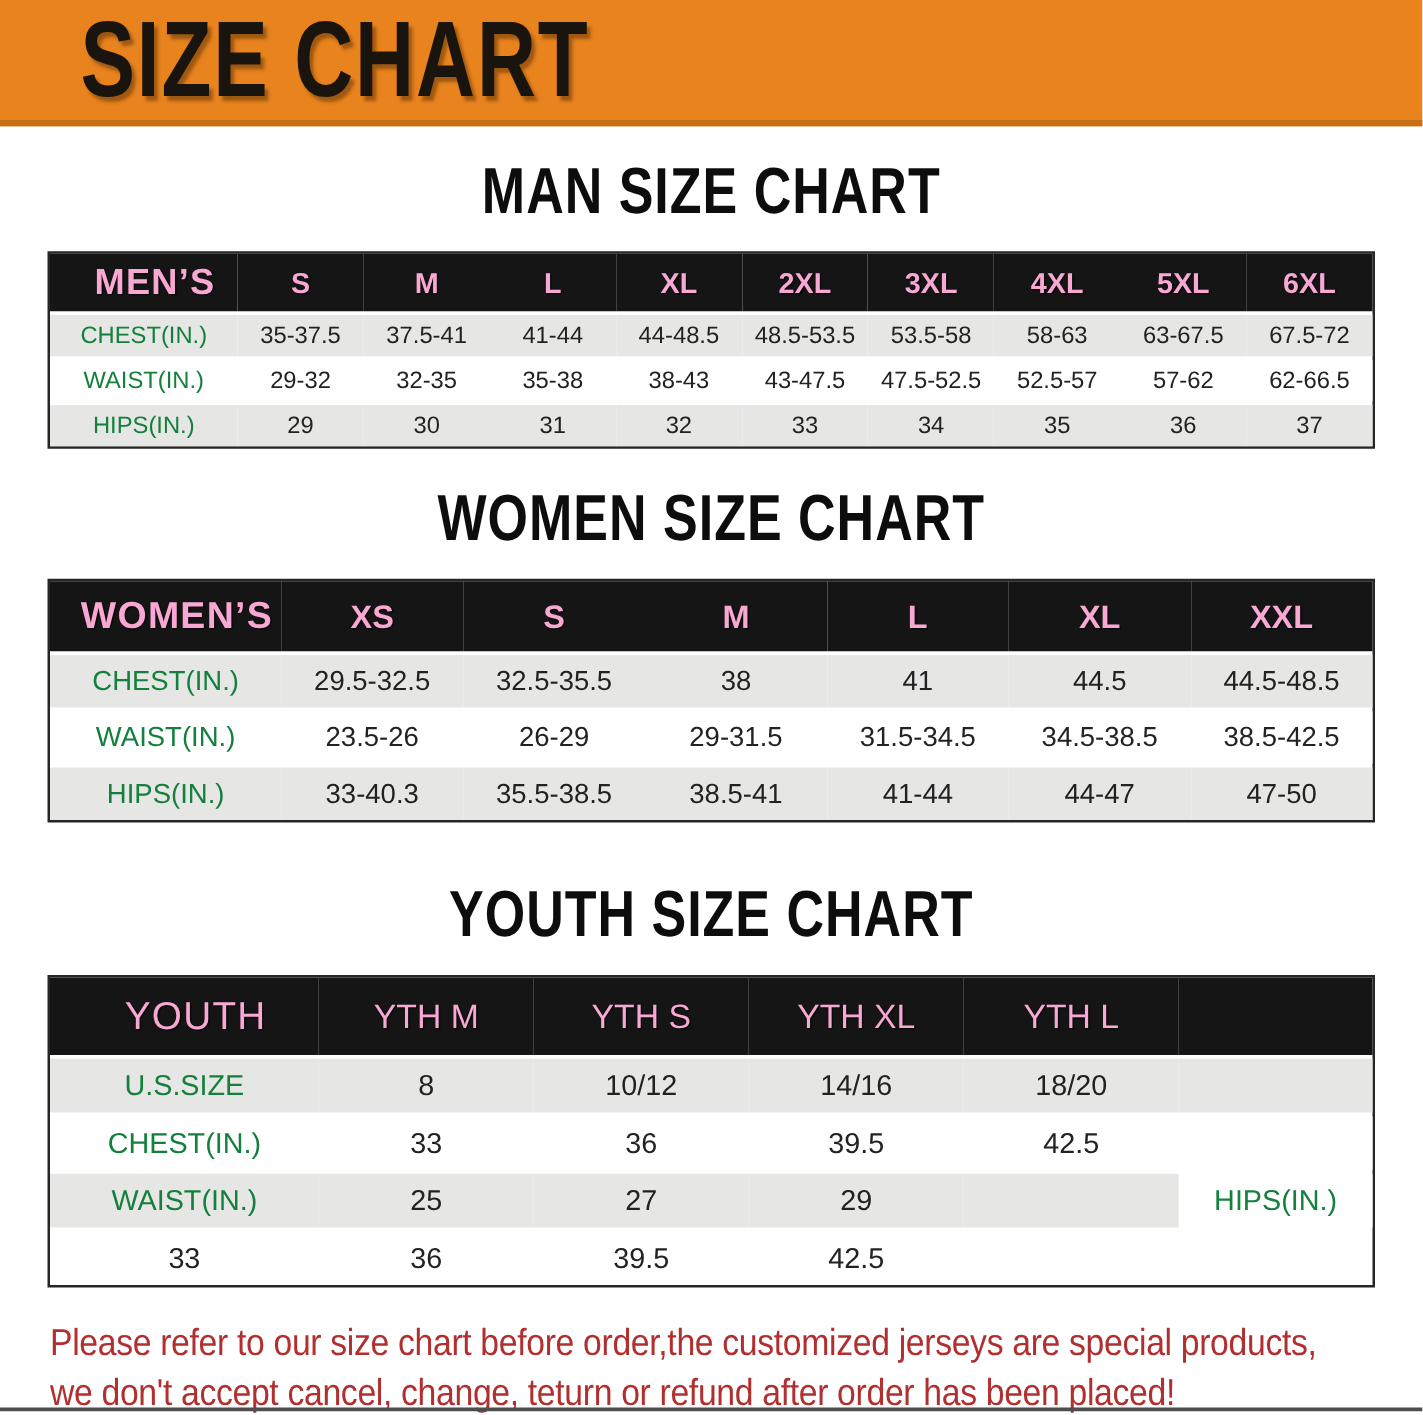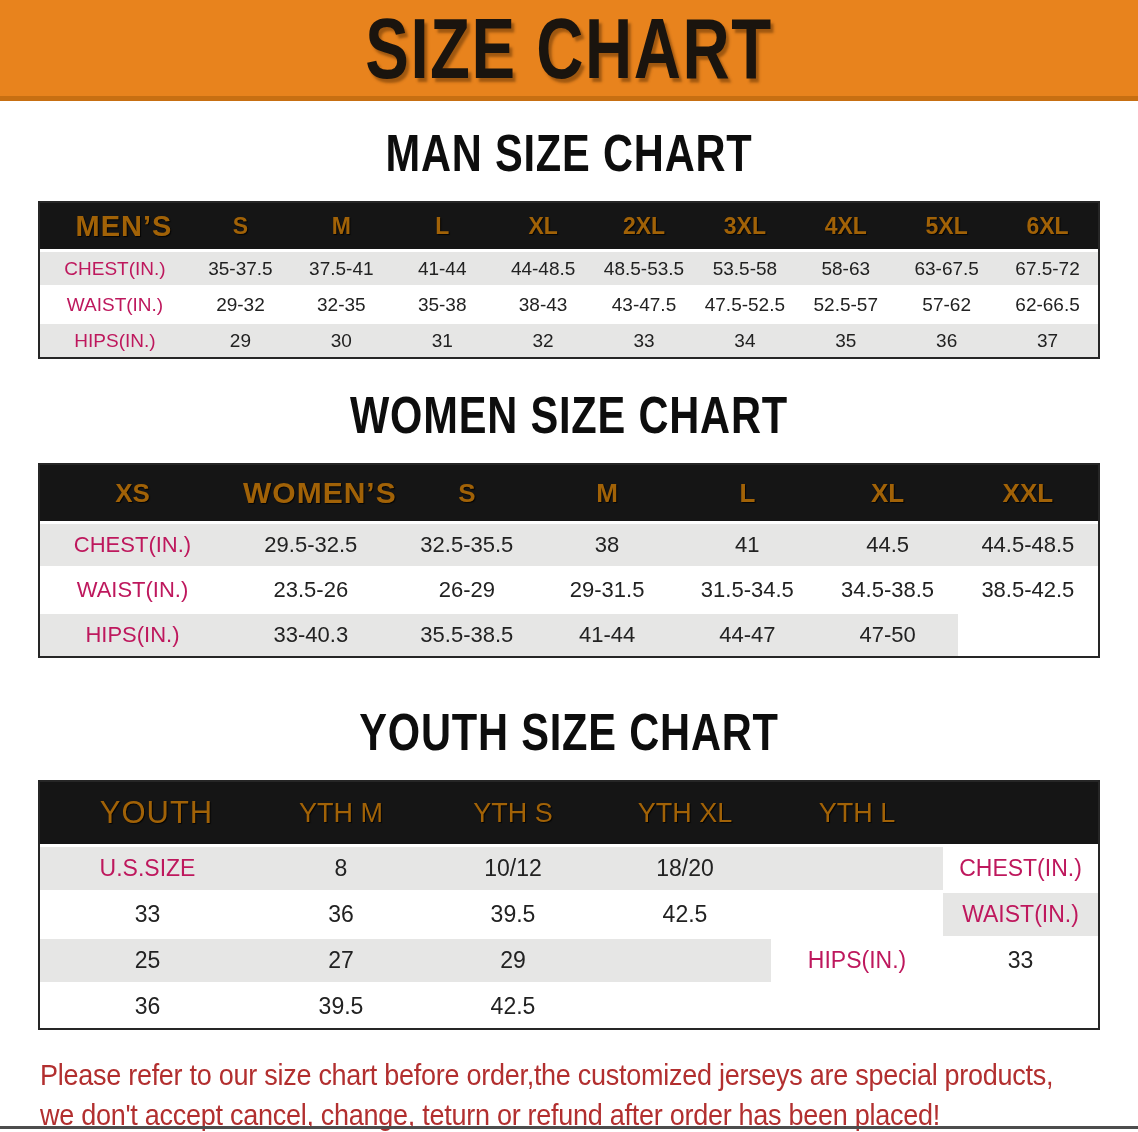--- a/index.html
+++ b/index.html
@@ -9,21 +9,21 @@
     font-family:"Liberation Sans",sans-serif;
     position:relative;
     overflow:hidden;
     color:#1f1f1f;
   }
   
   .banner{
     height:96px;
     background:var(--banner-orange,#E8831D);
     border-bottom:5px solid var(--banner-orange-dark,#C76F12);
-    display:flex;align-items:center;justify-content:center;
+    display:flex;align-items:center;justify-content:flex-start;
   }
   .banner-title{
     font-size:86px;line-height:1;
     font-weight:800;
     letter-spacing:2px;
     color:#1a140e;
     transform:scaleX(0.76);
     text-shadow:4px 4px 3px rgba(70,35,0,0.45);
     white-space:nowrap;
   }
@@ -51,39 +51,39 @@
   }
   .t-men  {grid-template-columns:150px repeat(9,1fr);grid-template-rows:46px repeat(3,33px);}
   .t-women{grid-template-columns:185px repeat(6,1fr);grid-template-rows:56px repeat(3,42px);}
   .t-youth{grid-template-columns:215px repeat(4,172px) 1fr;grid-template-rows:62px repeat(4,43px);}
   .sizetable > div{
     display:flex;align-items:center;justify-content:center;
     white-space:nowrap;
   }
   .th{
     background:var(--header-black,#151515);
-    color:#a16207;
+    color:#f9a8d4;
     font-weight:600;
     text-shadow:1px 1px 1px rgba(0,0,0,0.8);
   }
   .t-men .th{font-size:23px;}
   .t-women .th{font-size:26px;}
   .t-youth .th{font-size:27px;font-weight:500;}
   .corner{
     justify-content:flex-start;
     padding-left:18px;
     font-weight:800;
     letter-spacing:1px;
   }
   .t-men .corner{font-size:29px;}
   .t-women .corner{font-size:30px;}
   .t-youth .corner{font-size:31px;}
   .r0{background:var(--row-gray,#E6E6E5);}
   .r1{background:#ffffff;}
-  .rl{font-size:21px;color:#be185d;}
+  .rl{font-size:21px;color:#15803d;}
   .td{font-size:21px;color:#222;}
   .t-men .td,.t-men .rl{font-size:19px;}
   .t-women .td,.t-women .rl{font-size:22px;}
   .t-youth .td,.t-youth .rl{font-size:23px;}
   
   .note{
     margin:26px 0 0 40px;
     color:var(--note-red,#B22F2F);
     font-size:30px;
     line-height:38px;
@@ -146,22 +146,22 @@
     <div class="td r0">32</div>
     <div class="td r0">33</div>
     <div class="td r0">34</div>
     <div class="td r0">35</div>
     <div class="td r0">36</div>
     <div class="td r0">37</div>
   </div>
 
 <div class="section-heading h-women">WOMEN SIZE CHART</div>
 <div class="sizetable t-women">
+    <div class="th corner">WOMEN’S</div>
     <div class="th">XS</div>
-    <div class="th corner">WOMEN’S</div>
     <div class="th">S</div>
     <div class="th">M</div>
     <div class="th">L</div>
     <div class="th">XL</div>
     <div class="th">XXL</div>
     <div class="rl r0">CHEST(IN.)</div>
     <div class="td r0">29.5-32.5</div>
     <div class="td r0">32.5-35.5</div>
     <div class="td r0">38</div>
     <div class="td r0">41</div>
@@ -170,36 +170,38 @@
     <div class="rl r1">WAIST(IN.)</div>
     <div class="td r1">23.5-26</div>
     <div class="td r1">26-29</div>
     <div class="td r1">29-31.5</div>
     <div class="td r1">31.5-34.5</div>
     <div class="td r1">34.5-38.5</div>
     <div class="td r1">38.5-42.5</div>
     <div class="rl r0">HIPS(IN.)</div>
     <div class="td r0">33-40.3</div>
     <div class="td r0">35.5-38.5</div>
+    <div class="td r0">38.5-41</div>
     <div class="td r0">41-44</div>
     <div class="td r0">44-47</div>
     <div class="td r0">47-50</div>
   </div>
 
 <div class="section-heading h-youth">YOUTH SIZE CHART</div>
 <div class="sizetable t-youth">
     <div class="th corner">YOUTH</div>
     <div class="th">YTH M</div>
     <div class="th">YTH S</div>
     <div class="th">YTH XL</div>
     <div class="th">YTH L</div>
     <div class="th"></div>
     <div class="rl r0">U.S.SIZE</div>
     <div class="td r0">8</div>
     <div class="td r0">10/12</div>
+    <div class="td r0">14/16</div>
     <div class="td r0">18/20</div>
     <div class="td r0"></div>
     <div class="rl r1">CHEST(IN.)</div>
     <div class="td r1">33</div>
     <div class="td r1">36</div>
     <div class="td r1">39.5</div>
     <div class="td r1">42.5</div>
     <div class="td r1"></div>
     <div class="rl r0">WAIST(IN.)</div>
     <div class="td r0">25</div>

